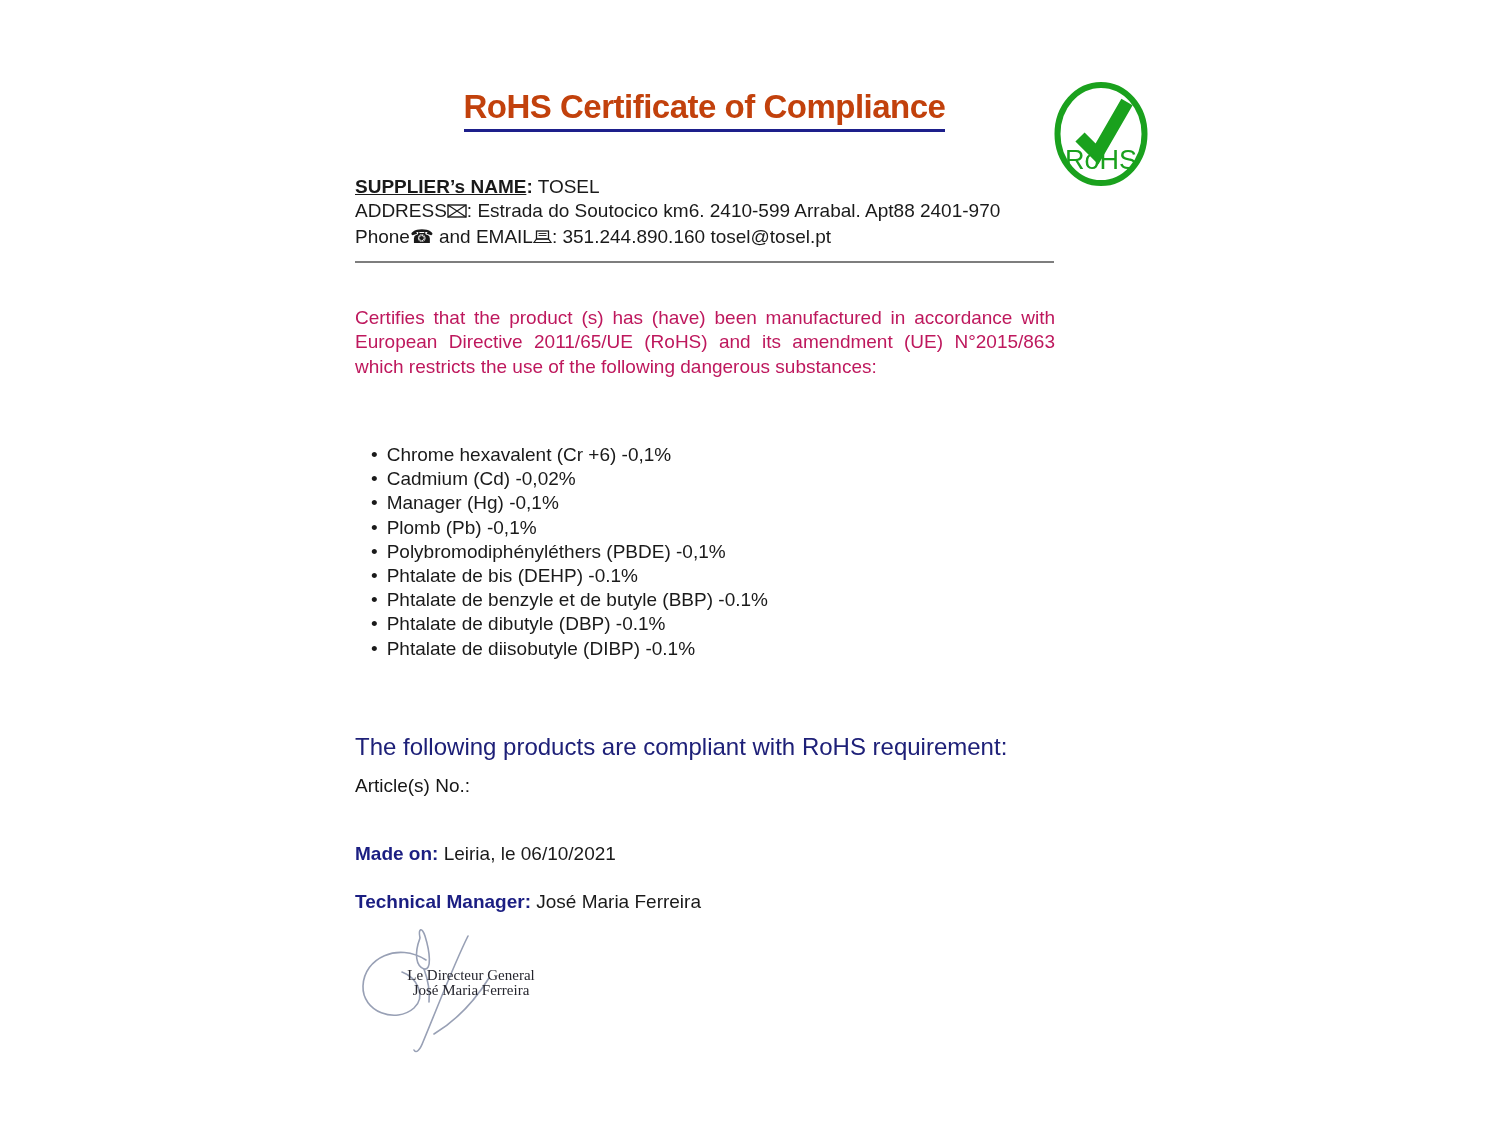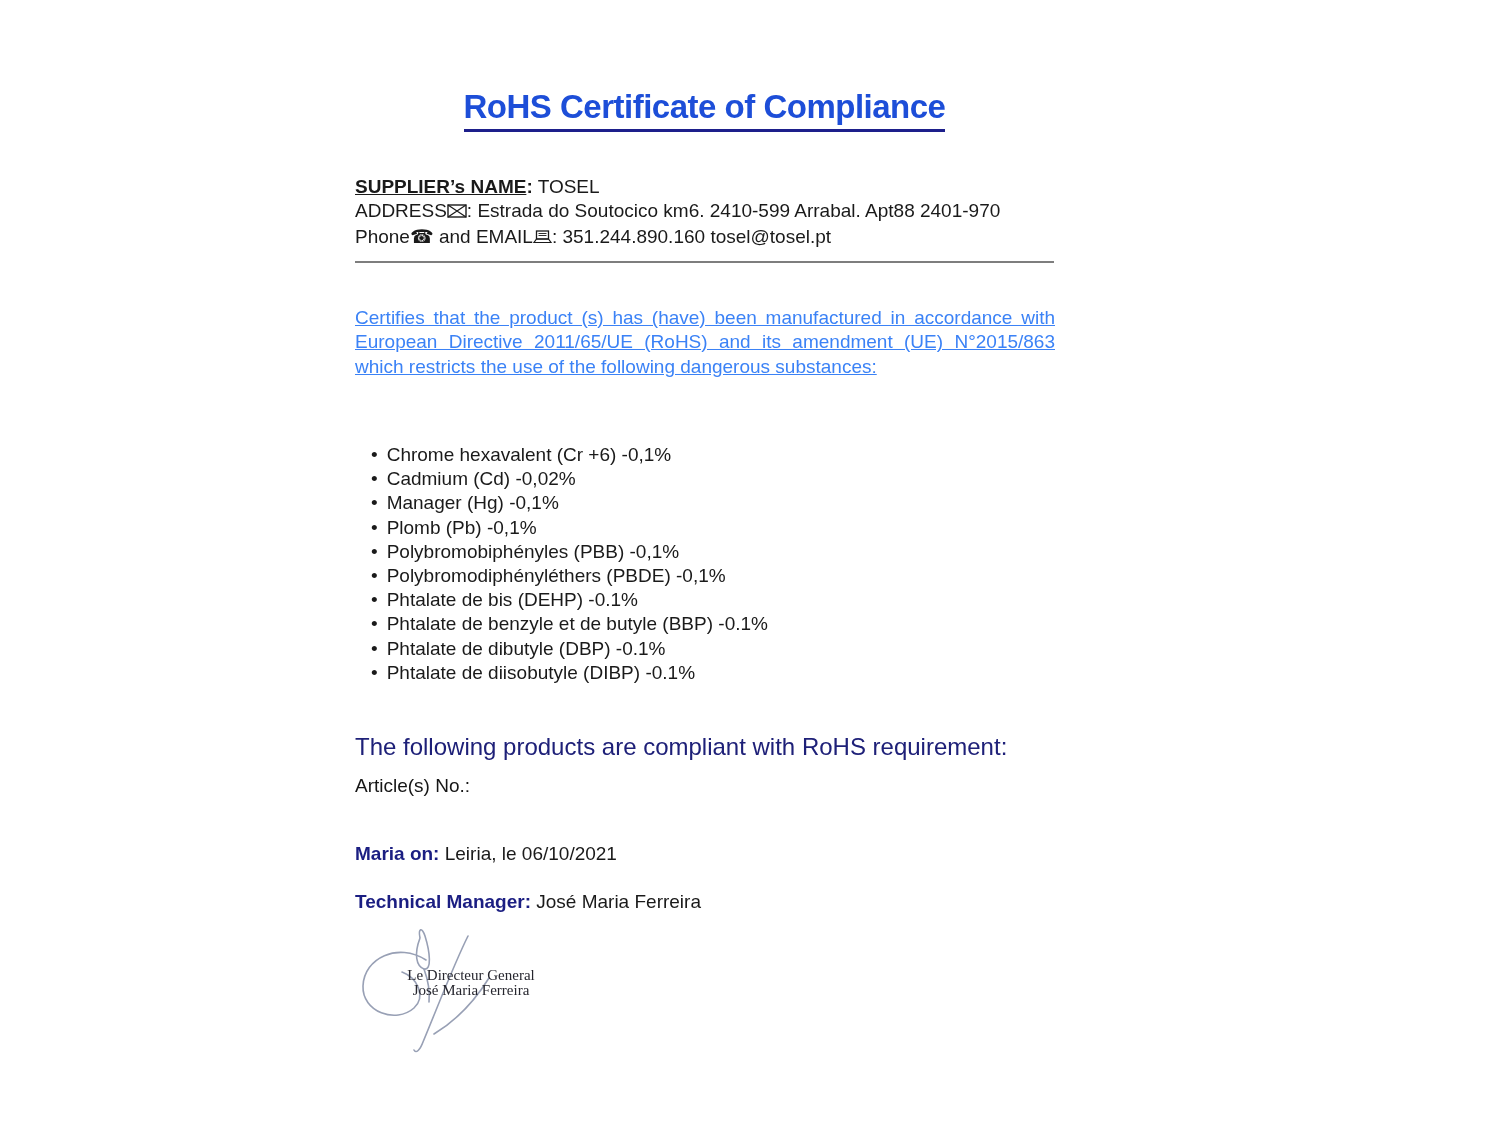--- a/index.html
+++ b/index.html
@@ -6,40 +6,40 @@
   .screen {
     position:relative; width:1500px; height:1125px; background:#ffffff;
     font-family:"Liberation Sans","DejaVu Sans",sans-serif;
     color:#1a1a1a; overflow:hidden;
   }
   .abs { position:absolute; }
 
   
   .title-wrap { left:355px; top:88px; width:699px; text-align:center; }
   .doc-title {
-    display:inline-block; font-size:33px; font-weight:bold; color:#1d4ed8;
+    display:inline-block; font-size:33px; font-weight:bold; color:#c2410c;
     letter-spacing:-0.5px; border-bottom:3px solid #1d1f8b; padding-bottom:3px;
   }
 
   
   .logo-wrap { left:1052px; top:80px; width:98px; height:108px; }
 
   
   .supplier { left:355px; top:175px; width:700px; font-size:19px; line-height:24px; color:#1a1a1a; }
   .supplier .lbl-underline { font-weight:bold; text-decoration:underline; }
   .supplier .lbl-bold { font-weight:bold; }
   .icon-inline { display:inline-block; vertical-align:-1px; }
   .phone-glyph { font-family:"DejaVu Sans",sans-serif; font-size:19px; }
 
   .hr-line { left:355px; top:261px; width:699px; height:2px; background:#7e7e7e; }
 
   
   .cert-par {
     left:355px; top:306px; width:700px; font-size:19px; line-height:24.3px;
-    color:#3b82f6; text-align:justify; text-align-last:left;text-decoration:underline;
+    color:#be185d; text-align:justify; text-align-last:left;
   }
 
   
   .substances { left:355px; top:427px; width:700px; font-size:19px; line-height:24.2px; color:#1a1a1a; }
   .substances .item { list-style:none; }
   .substances .item::before { content:"•"; margin-right:9px; }
 
   .compliance-line { left:355px; top:733px; width:700px; font-size:24px; color:#1e2078; }
   .articles-line { left:355px; top:775px; width:700px; font-size:19px; color:#161616; }
 
@@ -59,20 +59,27 @@
 </style>
 </head>
 <body>
 
 <div class="screen">
 
   <div class="abs title-wrap">
     <span class="doc-title">RoHS Certificate of Compliance</span>
   </div>
 
+  <div class="abs logo-wrap">
+    <svg width="98" height="108" viewBox="0 0 98 108">
+      <ellipse cx="49" cy="54" rx="43.5" ry="49" fill="none" stroke="#1aa11d" stroke-width="6"></ellipse>
+      <path d="M28 57 L45 74 L75 22" fill="none" stroke="#1aa11d" stroke-width="13" stroke-linecap="butt" stroke-linejoin="miter"></path>
+      <text x="49" y="89" text-anchor="middle" font-family="Liberation Sans, sans-serif" font-size="27" fill="#1aa11d">RoHS</text>
+    </svg>
+  </div>
 
   <div class="abs supplier">
     <div>
       <span class="lbl-underline">SUPPLIER’s NAME</span><span class="lbl-bold">:</span><span class="plain"> TOSEL</span>
     </div>
     <div>
       <span class="plain">ADDRESS</span><span class="icon-inline"><svg width="20" height="14" viewBox="0 0 20 14">
             <rect x="1" y="1" width="18" height="12" fill="none" stroke="#1a1a1a" stroke-width="1.4"></rect>
             <path d="M1 1 L19 13 M19 1 L1 13" fill="none" stroke="#1a1a1a" stroke-width="1.2"></path>
           </svg></span><span class="plain">: Estrada do Soutocico km6. 2410-599 Arrabal. Apt88 2401-970</span>
@@ -89,33 +96,32 @@
   <div class="abs hr-line"></div>
 
   <div class="abs cert-par">Certifies that the product (s) has (have) been manufactured in accordance with European Directive 2011/65/UE (RoHS) and its amendment (UE) N°2015/863 which restricts the use of the following dangerous substances:</div>
 
   <ul class="abs substances" style="margin:16px;padding:0;">
 
   <li class="item"><span>Chrome hexavalent (Cr +6) -0,1%</span></li>
       <li class="item"><span>Cadmium (Cd) -0,02%</span></li>
       <li class="item"><span>Manager (Hg) -0,1%</span></li>
       <li class="item"><span>Plomb (Pb) -0,1%</span></li>
-      <li class="item"><span>Polybromobiphényles (PBB) -0,1%</span></li>
       <li class="item"><span>Polybromodiphényléthers (PBDE) -0,1%</span></li>
       <li class="item"><span>Phtalate de bis (DEHP) -0.1%</span></li>
       <li class="item"><span>Phtalate de benzyle et de butyle (BBP) -0.1%</span></li>
       <li class="item"><span>Phtalate de dibutyle (DBP) -0.1%</span></li>
       <li class="item"><span>Phtalate de diisobutyle (DIBP) -0.1%</span></li>
     </ul>
 
   <div class="abs compliance-line">The following products are compliant with RoHS requirement:</div>
   <div class="abs articles-line">Article(s) No.:</div>
 
   <div class="abs made-on">
-    <span class="navy-b">Maria on:</span><span class="ital"> Leiria, le</span><span class="plain"> 06/10/2021</span>
+    <span class="navy-b">Made on:</span><span class="ital"> Leiria, le</span><span class="plain"> 06/10/2021</span>
   </div>
 
   <div class="abs tech-mgr">
     <span class="navy-b">Technical Manager:</span><span class="ital"> José Maria Ferreira</span>
   </div>
 
   <div class="abs signature">
     <svg width="200" height="145" viewBox="0 0 200 145" style="position:absolute;left:0;top:0;">
       <g fill="none" stroke="#98a0b5" stroke-width="1.6" stroke-linecap="round">
         <path d="M70 38 C 42 20, 8 36, 7 64 C 6 90, 40 102, 58 86 C 70 75, 62 56, 46 50"></path>

